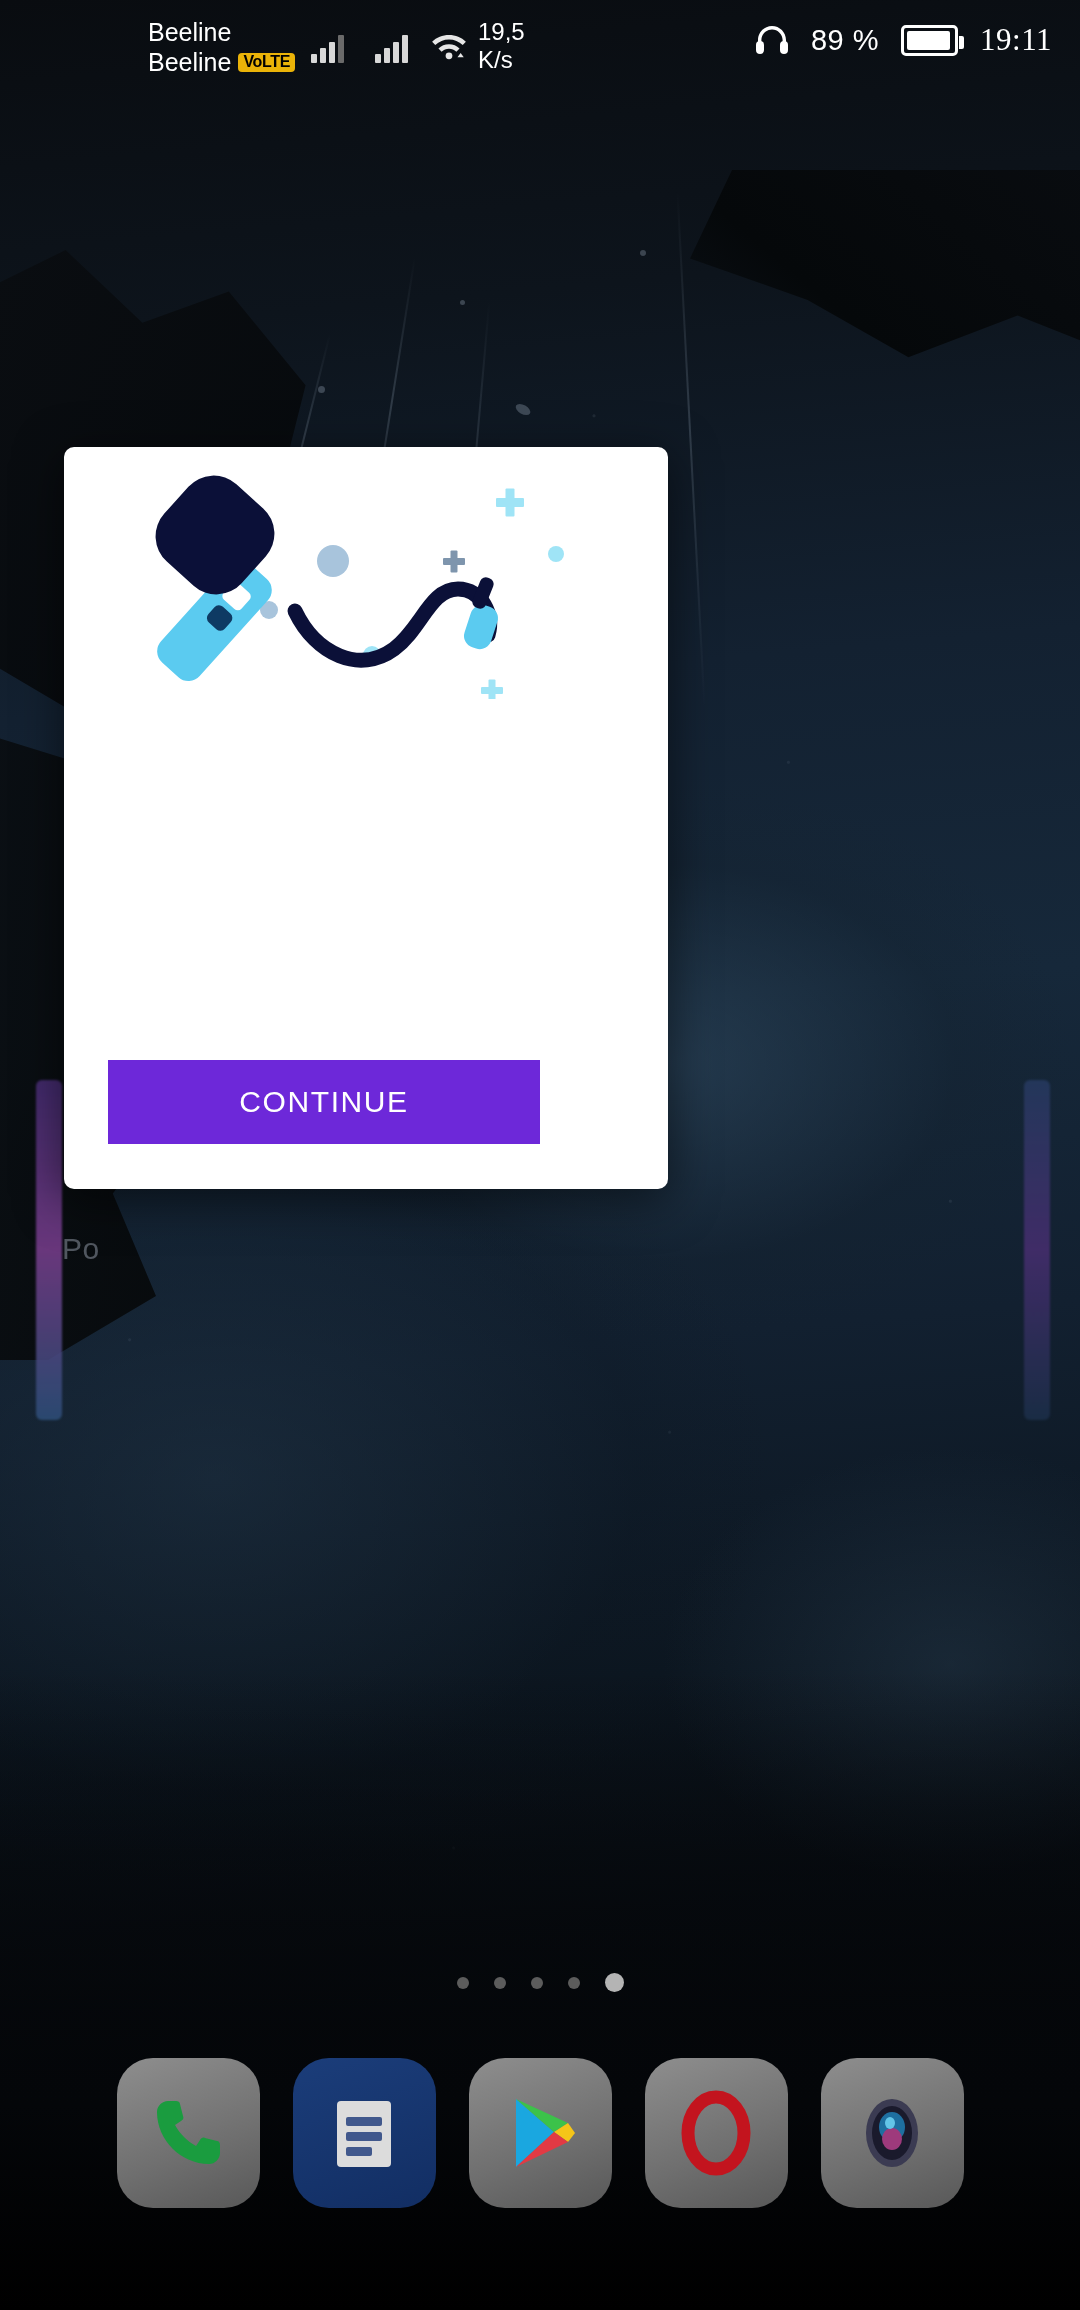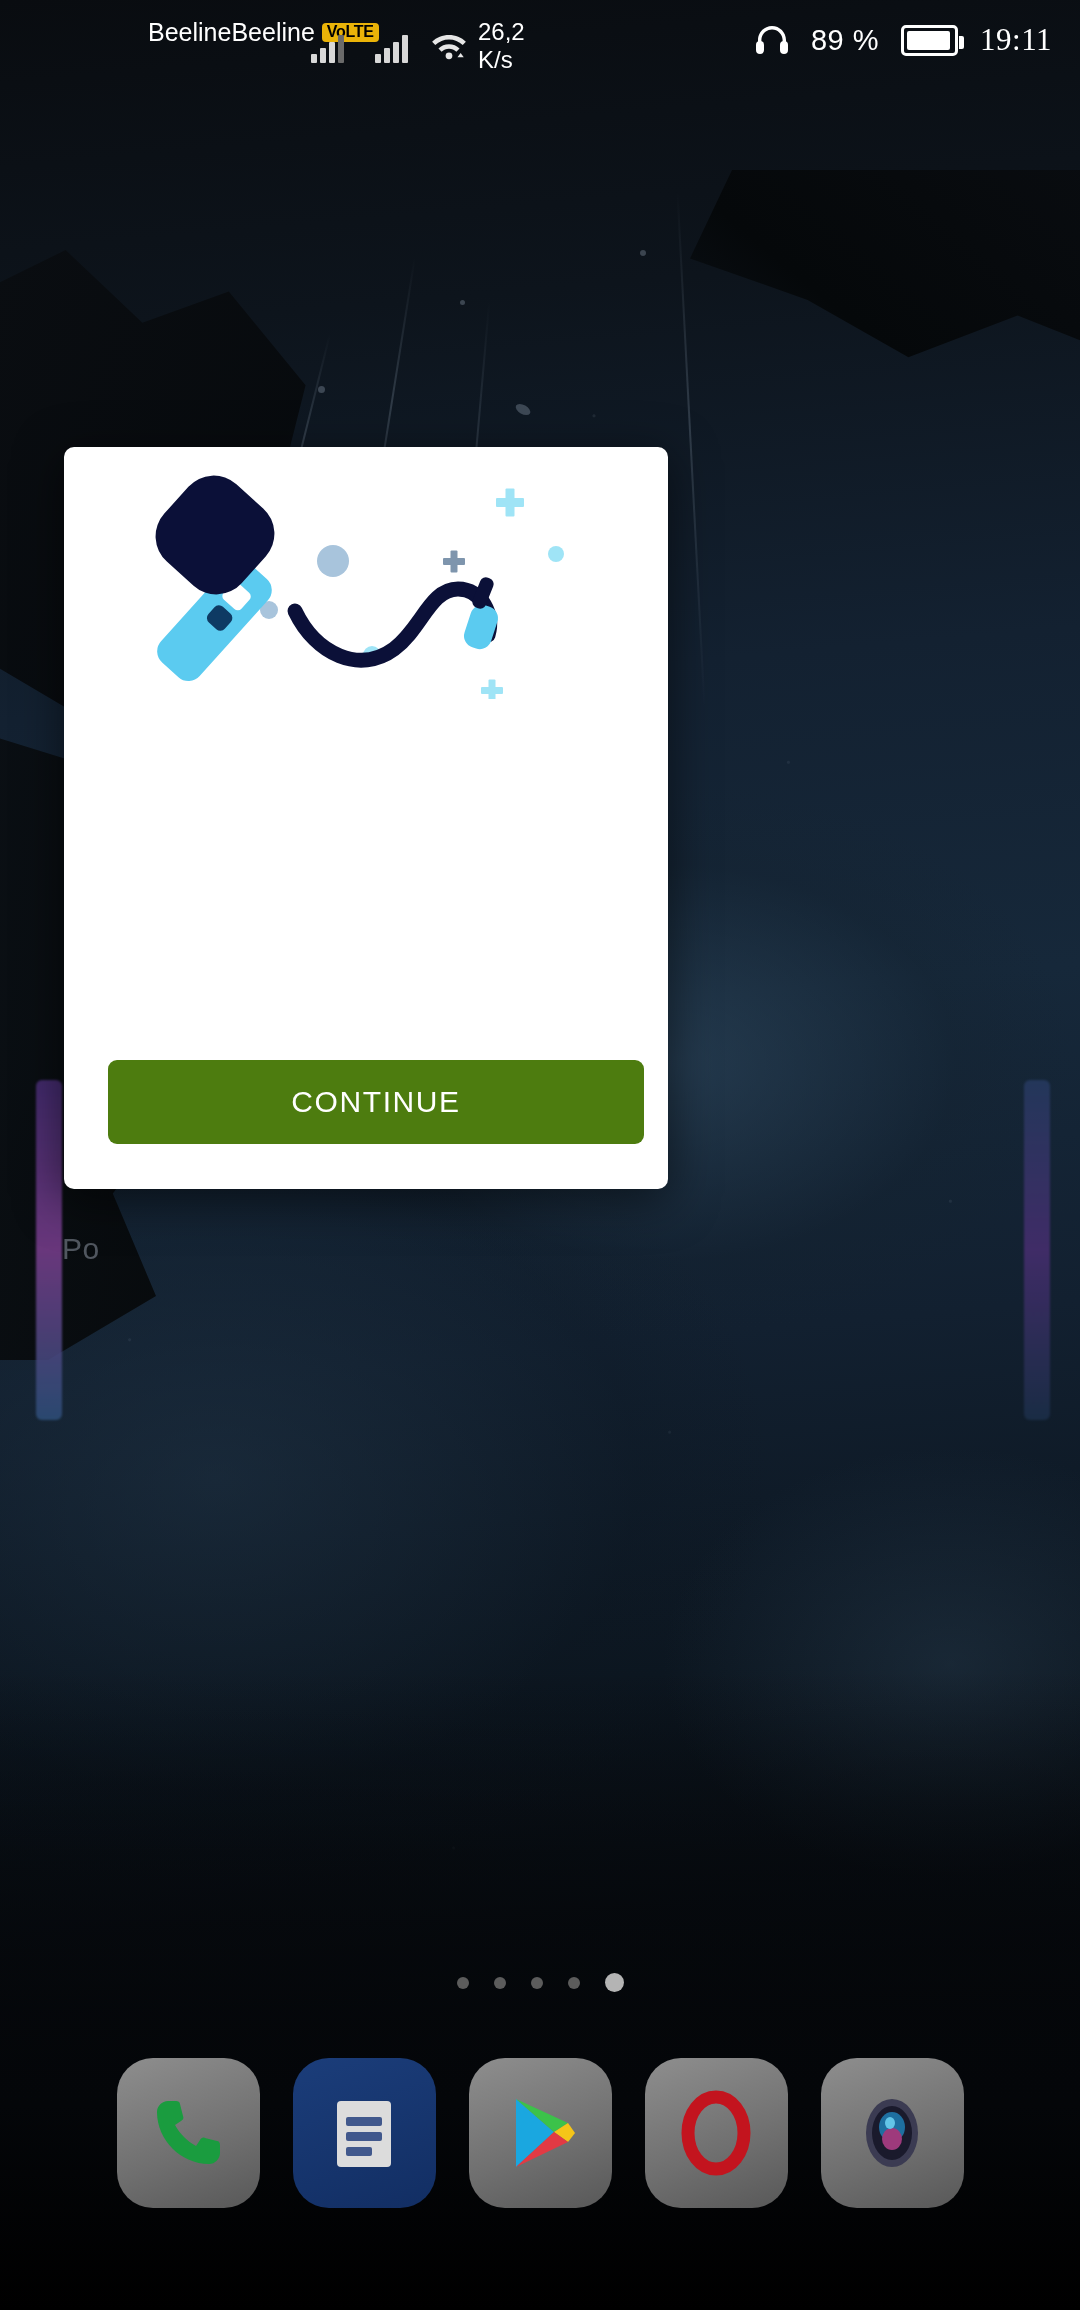--- a/index.html
+++ b/index.html
@@ -90,21 +90,21 @@
 
   
   #statusbar {
     position:absolute; left:0; top:0; width:1080px; height:92px;
     display:flex; align-items:center;
     color:#fff; z-index: 30;
     background: transparent;
   }
   .sb-left {
     position:absolute; left:148px; top:18px;
-    display:flex; flex-direction:row; line-height:1.18;
+    display:flex; flex-direction:column; line-height:1.18;
   }
   .sb-carrier { font-size:25px; color:#fff; }
   .sb-row2 { display:flex; align-items:center; gap:7px; }
   .volte-badge {
     display:inline-flex; align-items:center; justify-content:center;
     background:#eab308; color:#000; border-radius:4px;
     font-size:16px; font-weight:bold; padding:1px 5px 2px; line-height:1;
     letter-spacing:-0.3px;
   }
   .sig {
@@ -153,22 +153,22 @@
     font-size:35px; font-weight:bold; color:#3c3c3c;
     letter-spacing:.2px;
   }
   .illus { position:relative; width:604px; height:240px; margin-top:12px; }
   .body-text {
     margin: 8px 46px 0 46px;
     font-size:31px; line-height:44px; color:#6e6e6e;
     white-space: pre-line;
   }
   .cta {
-    position:absolute; left:44px; top:613px; width:536px; height:84px;
-    background:#4d7c0f; border:none; border-radius:9px;
+    position:absolute; left:44px; top:613px; width:432px; height:84px;
+    background:#6d28d9; border:none; border-radius:0;
     color:#fff; font-size:30px; letter-spacing:1.6px;
     font-family:"Liberation Sans", sans-serif;
     cursor:pointer;
     display:flex; align-items:center; justify-content:center;
   }
 
   
   #pagedots {
     position:absolute; left:0; right:0; top:1973px;
     display:flex; justify-content:center; align-items:center; gap:25px;
@@ -237,21 +237,21 @@
       </div>
 
     <svg class="wifi-ic" viewBox="0 0 36 30">
       <path d="M18 6.5c6.2 0 11.8 2.4 16 6.3l-3 3.2C27.4 12.6 23 10.7 18 10.7S8.6 12.6 5 16L2 12.8C6.2 8.9 11.8 6.5 18 6.5z" fill="#e6e6e6"></path>
       <path d="M18 15.2c3.9 0 7.4 1.5 10 4l-3 3.1c-1.9-1.8-4.3-2.8-7-2.8s-5.1 1-7 2.8l-3-3.1c2.6-2.5 6.1-4 10-4z" fill="#e6e6e6"></path>
       <circle cx="18" cy="26.2" r="3.2" fill="#e6e6e6"></circle>
       <path d="M29 23.5l3 4h-6z" fill="#e6e6e6"></path>
     </svg>
 
     <div class="netspeed">
-      <div>26,2</div>
+      <div>19,5</div>
       <div>K/s</div>
     </div>
 
     <div class="sb-right">
       <svg class="hp-ic" viewBox="0 0 34 32">
         <path d="M17 2C9.3 2 3 8.3 3 16v8h3.4v-8C6.4 10.2 11.2 5.4 17 5.4S27.6 10.2 27.6 16v8H31v-8c0-7.7-6.3-14-14-14z" fill="#fff"></path>
         <rect x="1" y="17" width="8" height="13" rx="4" fill="#fff"></rect>
         <rect x="25" y="17" width="8" height="13" rx="4" fill="#fff"></rect>
       </svg>
       <span class="pct">89 %</span>

